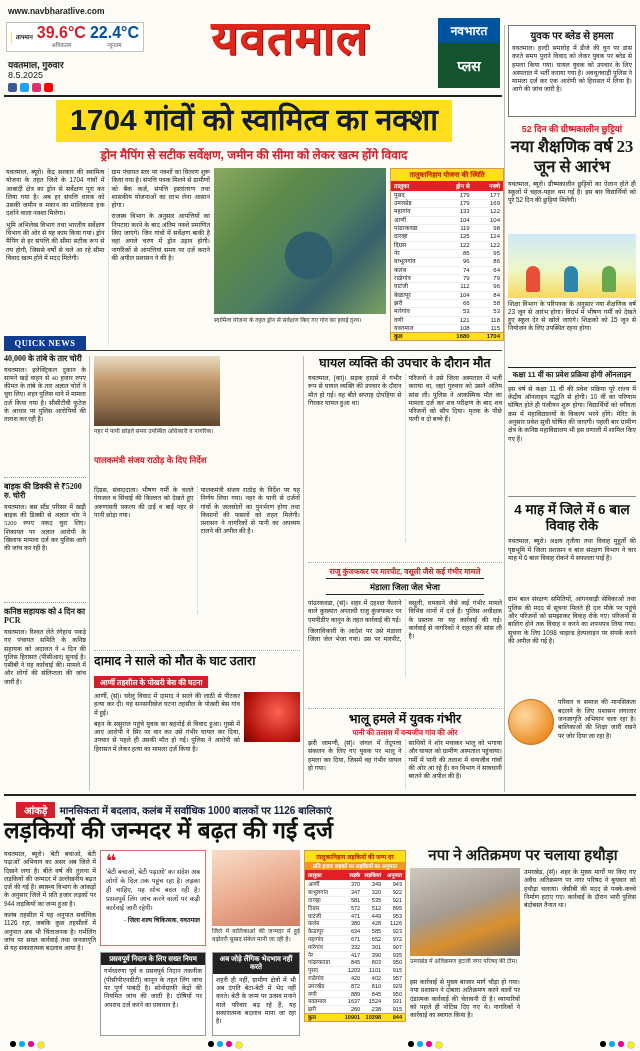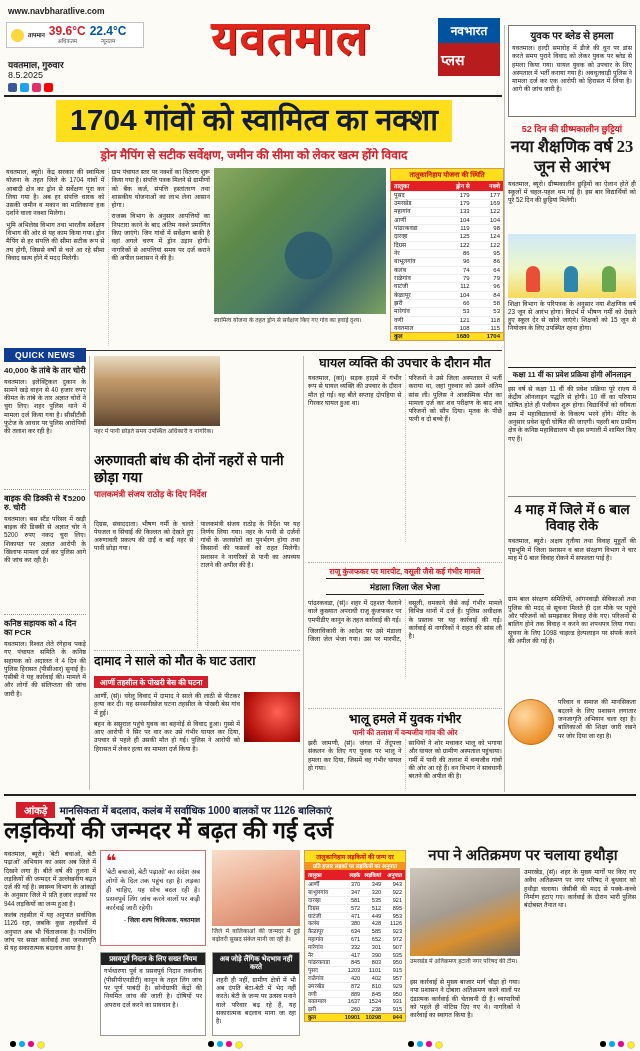--- a/index.html
+++ b/index.html
@@ -12,25 +12,25 @@
   .hlc{text-align:center;}
   .cap{font-size:6px;line-height:1.25;color:#333;text-align:justify;overflow:hidden;}
   .vrule{position:absolute;width:1px;background:#bdbdbd;}
   .hline{position:absolute;height:0;border-top:1px solid #bdbdbd;}
   .dotline{position:absolute;height:0;border-top:1px dotted #aaa;}
 
   
   .site{font-size:8.5px;font-weight:bold;color:#222;}
   .weather{border:1px solid #c2c2c2;display:flex;align-items:center;gap:4px;padding:2px 4px;font-size:6px;background:#fff;}
   .sun{width:13px;height:13px;border-radius:50%;background:radial-gradient(circle,#ffd93b 55%,#f7a62a);display:inline-block;}
-  .tval{font-size:12px;font-weight:bold;color:#d31f2b;line-height:1;}
+  .tval{font-size:16px;font-weight:bold;color:#d31f2b;line-height:1;}
   .tlab{font-size:5.5px;color:#555;text-align:center;}
   .masthead{font-size:47px;font-weight:bold;color:#e0251b;letter-spacing:1px;line-height:1;text-shadow:1px 1px 0 #8f0d07;}
   .brand .b1{background:#00539f;color:#fff;font-size:12px;font-weight:bold;text-align:center;padding:4px 3px;}
-  .brand .b2{background:#b91c1c;color:#fff;font-size:14px;font-weight:bold;padding:7px 3px;}
+  .brand .b2{background:#14532d;color:#fff;font-size:14px;font-weight:bold;text-align:center;padding:13px 3px;}
   .edline{font-size:9px;font-weight:bold;}
   .edate{font-size:9px;}
   .social{display:flex;gap:3px;}
   .social i{width:9px;height:9px;display:block;border-radius:2px;}
 
   
   .band{display:inline-block;background:#ffdf1b;padding:3px 14px 4px;font-size:30px;font-weight:bold;color:#131b3a;line-height:1.15;}
   .leadsub{margin-top:4px;font-size:12px;font-weight:bold;color:#d31f2b;}
   .photo{overflow:hidden;}
   .photo-aerial{background:
@@ -243,39 +243,38 @@
       </div>
     <div class="trow total">
       <span>कुल</span>
       <span>1680</span>
       <span>1704</span>
     </div>
   </div>
 
   <div class="hline" style="left:4px;top:350px;width:498px;border-top:1.5px solid #333;"></div>
 
-  <div class="abs" style="left:4px;top:348px;width:82px;height:434px;overflow:hidden;">
+  <div class="abs" style="left:4px;top:336px;width:82px;height:434px;overflow:hidden;font-family:Liberation Serif, serif;">
     <div class="qbar">QUICK NEWS</div>
     <div class="qtitle">40,000 के तांबे के तार चोरी</div>
     <div class="body" style="height:108px;">यवतमाल। इलेक्ट्रिकल दुकान के सामने खड़े वाहन से 40 हजार रुपए कीमत के तांबे के तार अज्ञात चोरों ने चुरा लिए। शहर पुलिस थाने में मामला दर्ज किया गया है। सीसीटीवी फुटेज के आधार पर पुलिस आरोपियों की तलाश कर रही है।</div>
     <div style="border-top:1px dotted #999;margin:3px 0;"></div>
     <div class="qtitle">बाइक की डिक्की से ₹5200 रु. चोरी</div>
     <div class="body" style="height:96px;">यवतमाल। बस स्टैंड परिसर में खड़ी बाइक की डिक्की से अज्ञात चोर ने 5200 रुपए नकद चुरा लिए। शिकायत पर अज्ञात आरोपी के खिलाफ मामला दर्ज कर पुलिस आगे की जांच कर रही है।</div>
     <div style="border-top:1px dotted #999;margin:3px 0;"></div>
     <div class="qtitle">कनिष्ठ सहायक को 4 दिन का PCR</div>
     <div class="body" style="height:104px;">यवतमाल। रिश्वत लेते रंगेहाथ पकड़े गए पंचायत समिति के कनिष्ठ सहायक को अदालत ने 4 दिन की पुलिस हिरासत (पीसीआर) सुनाई है। एसीबी ने यह कार्रवाई की। मामले में और लोगों की संलिप्तता की जांच जारी है।</div>
   </div>
 
   <div class="vrule" style="left:89px;top:356px;height:434px;"></div>
 
   <div class="abs photo photo-group" style="left:94px;top:356px;width:126px;height:70px;"></div>
   <div class="abs cap" style="left:94px;top:428px;width:126px;height:20px;">नहर में पानी छोड़ते समय उपस्थित अधिकारी व नागरिक।</div>
 
   <div class="abs" style="left:94px;top:452px;width:206px;height:196px;overflow:hidden;">
-    <div class="h-md">अरुणावती बांध की दोनों नहरों से पानी छोड़ा गया</div>
     <div class="kick" style="margin:2px 0 21px;">पालकमंत्री संजय राठोड़ के दिए निर्देश</div>
     <div class="body cols2" style="height:128px;">
       <p>दिग्रस, संवाददाता। भीषण गर्मी के चलते पेयजल व सिंचाई की किल्लत को देखते हुए अरुणावती प्रकल्प की दाईं व बाईं नहर से पानी छोड़ा गया।</p>
       <p>पालकमंत्री संजय राठोड़ के निर्देश पर यह निर्णय लिया गया। नहर के पानी से दर्जनों गांवों के जलस्रोतों का पुनर्भरण होगा तथा किसानों की फसलों को राहत मिलेगी। प्रशासन ने नागरिकों से पानी का अपव्यय टालने की अपील की है।</p>
     </div>
   </div>
 
   <div class="dotline" style="left:94px;top:650px;width:206px;"></div>
 
   <div class="abs" style="left:94px;top:654px;width:206px;height:136px;overflow:hidden;">

